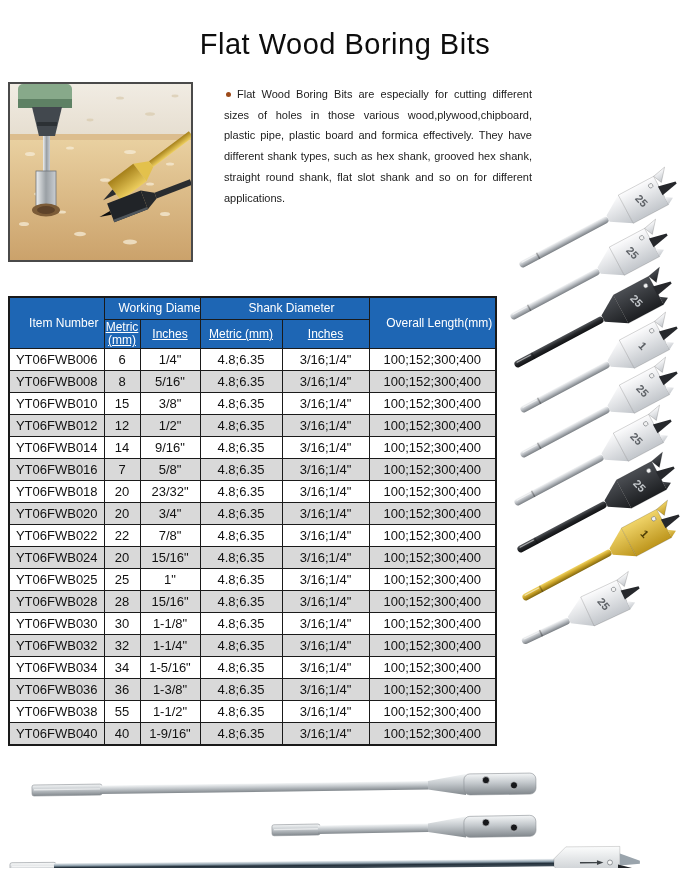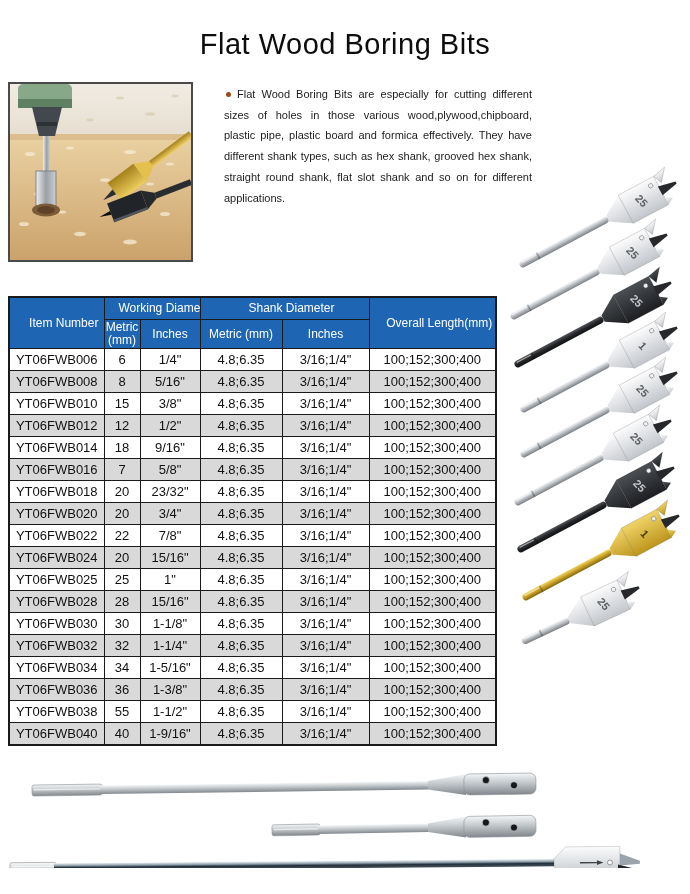--- a/index.html
+++ b/index.html
@@ -12,21 +12,21 @@
   .photo svg{display:block;}
   .desc{position:absolute;left:224px;top:84px;width:308px;margin:0;
         font-size:11px;line-height:20.7px;text-align:justify;color:#1c1c1c;}
   .desc .bullet{display:inline-block;width:5px;height:5px;border-radius:50%;
         background:#9c4a1a;margin:0 6px 2px 2px;vertical-align:middle;}
   table.spec{position:absolute;left:8px;top:296px;width:487px;border-collapse:collapse;
         table-layout:fixed;border:2px solid #1a1a1a;}
   table.spec th{background:var(--header-blue);color:#fff;font-weight:400;
         font-size:12px;border:1px solid #1a1a1a;padding:1px 0;line-height:13px;}
   table.spec thead tr:first-child th{height:19px;white-space:nowrap;overflow:hidden;padding-left:14px;}
-  table.spec thead tr:last-child th{height:26px;}
+  table.spec thead tr:last-child th{height:26px;text-decoration:underline;}
   table.spec td{border:1px solid #1a1a1a;font-size:13px;text-align:center;
         height:21px;padding:0;line-height:14px;}
   table.spec tbody tr:nth-child(even){background:var(--row-alt);}
   .bit{position:absolute;transform-origin:100% 50%;}
   .rod,.longbit{position:absolute;}
 </style>
 </head>
 <body>
 
 <div class="page">
@@ -159,21 +159,21 @@
         <tr>
           <td>YT06FWB012</td>
           <td>12</td>
           <td>1/2"</td>
           <td>4.8;6.35</td>
           <td>3/16;1/4"</td>
           <td>100;152;300;400</td>
         </tr>
         <tr>
           <td>YT06FWB014</td>
-          <td>18</td>
+          <td>14</td>
           <td>9/16"</td>
           <td>4.8;6.35</td>
           <td>3/16;1/4"</td>
           <td>100;152;300;400</td>
         </tr>
         <tr>
           <td>YT06FWB016</td>
           <td>7</td>
           <td>5/8"</td>
           <td>4.8;6.35</td>

